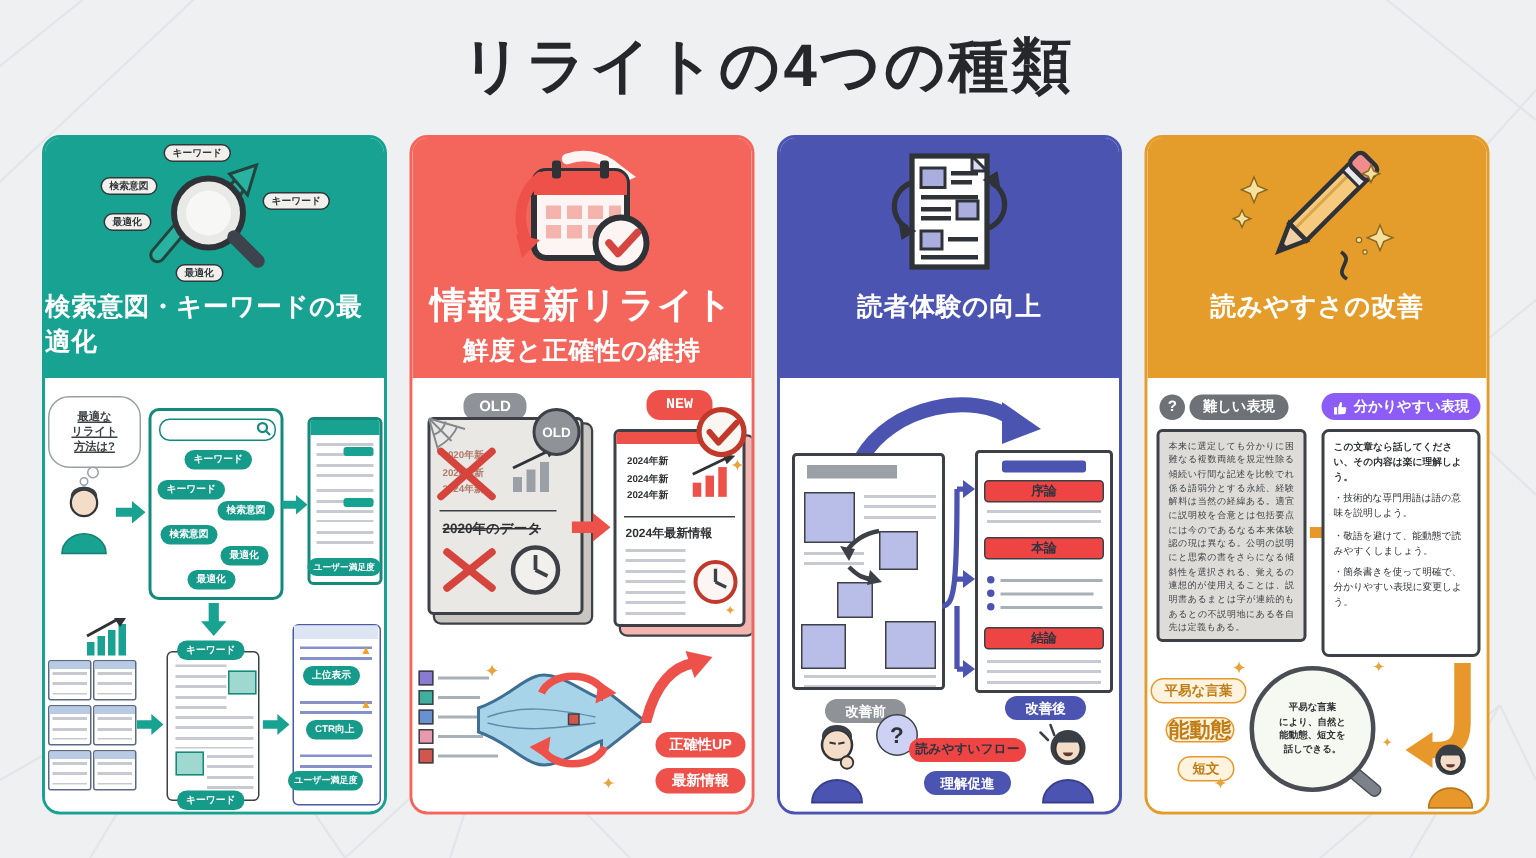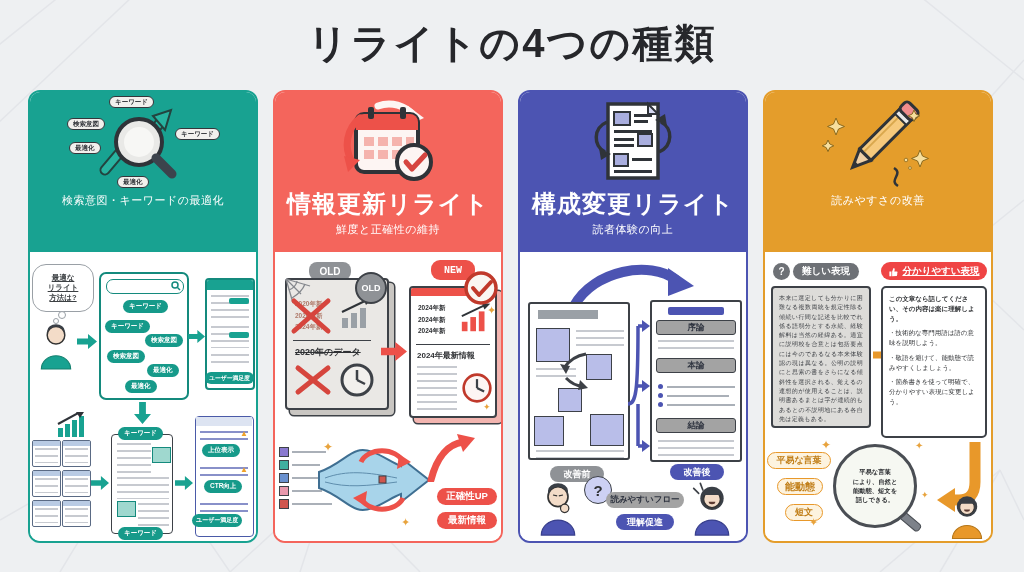--- a/index.html
+++ b/index.html
@@ -7,30 +7,30 @@
           font-family:"Liberation Sans","DejaVu Sans",sans-serif;}
   .abs{position:absolute;}
   #main-title{position:absolute;top:16px;left:0;width:1024px;text-align:center;
     font-size:40px;font-weight:800;color:#26272b;letter-spacing:2px;}
   #cards{position:absolute;left:28px;top:90px;display:flex;gap:15px;}
   .card{position:relative;width:230px;height:453px;background:#fff;border:2px solid #888;
         border-radius:12px;box-sizing:border-box;overflow:hidden;}
   .chead{height:160px;display:flex;flex-direction:column;align-items:center;color:#fff;padding-top:4px;box-sizing:border-box;}
   .icon-wrap{position:relative;width:160px;height:94px;flex:none;}
   .ctitle{font-size:24px;font-weight:800;letter-spacing:1px;line-height:1.2;}
-  .csub{font-size:11px;font-weight:400;margin-top:3px;letter-spacing:0.5px;}
+  .csub{font-size:17px;font-weight:700;margin-top:3px;letter-spacing:0.5px;}
   .cbody{position:absolute;top:162px;left:0;width:226px;height:287px;background:#fff;}
   .pill{position:absolute;display:flex;align-items:center;justify-content:center;
         white-space:nowrap;font-weight:bold;border-radius:9px;box-sizing:border-box;}
   .pl-teal{background:#169a8a;color:#fff;}
   .pl-red{background:#ed5149;color:#fff;}
   .pl-gray{background:#8f9296;color:#fff;}
   .pl-ind{background:#4c54b2;color:#fff;}
-  .pl-lav{background:#a3a3a3;color:#2f3440;}
-  .pl-org{background:#ef4444;color:#fff;text-decoration:underline;}
+  .pl-lav{background:#ef4444;color:#2f3440;}
+  .pl-org{background:#8b5cf6;color:#fff;}
   .pl-cream{background:#fdf3df;color:#c07d16;border:1.5px solid #e8982a;}
   .pl-line{background:#f1f0ed;color:#33363b;border:1.5px solid #33363b;}
   .doc{position:absolute;background:#fff;border:2px solid #3d4147;border-radius:4px;box-sizing:border-box;}
   .ln-gray{background:repeating-linear-gradient(to bottom,#c7cad0 0,#c7cad0 2px,transparent 2px,transparent 7px);}
   .ln-ind{background:repeating-linear-gradient(to bottom,#8890c9 0,#8890c9 2px,transparent 2px,transparent 7px);}
   .arrow-r{position:absolute;clip-path:polygon(0 30%,55% 30%,55% 0,100% 50%,55% 100%,55% 70%,0 70%);}
   .arrow-d{position:absolute;clip-path:polygon(30% 0,70% 0,70% 55%,100% 55%,50% 100%,0 55%,30% 55%);}
   .bg-teal{background:#18a291;}.bg-red{background:#ed5149;}.bg-org{background:#e8982a;}
   .thought{position:absolute;background:#fff;border:1.5px solid #9aa0a6;border-radius:14px;
     font-size:7.5px;font-weight:bold;color:#3c4043;display:flex;align-items:center;justify-content:center;
@@ -346,21 +346,20 @@
                 <rect x="61" y="48" width="20" height="3"></rect>
                 <rect x="79" y="62" width="20" height="3"></rect>
                 <rect x="61" y="74" width="38" height="3"></rect>
               </g>
             <path d="M54,26 C40,32 40,50 52,56" fill="none" stroke="#2f3338" stroke-width="3.5"></path>
               <polygon points="46,52 58,58 48,64" fill="#2f3338"></polygon>
             <path d="M106,56 C120,50 120,32 108,26" fill="none" stroke="#2f3338" stroke-width="3.5"></path>
               <polygon points="114,30 102,24 112,18" fill="#2f3338"></polygon>
           </svg>
         </div>
-        <div class="ctitle">構成変更リライト</div>
         <div class="csub">読者体験の向上</div>
       </div>
       <div class="cbody">
         <svg class="abs" style="left:44px;top:4px;" width="136" height="52" viewBox="0 0 136 52">
           <path d="M10,48 C30,12 86,2 112,22" fill="none" stroke="#4c54b2" stroke-width="10" stroke-linecap="round"></path>
           <polygon points="104,10 130,28 104,38" fill="#4c54b2"></polygon>
         </svg>
         <div class="doc" style="left:8px;top:48px;width:102px;height:158px;border-radius:3px;">
           <div class="abs" style="left:8px;top:6px;width:60px;height:9px;background:#9aa0a6;"></div>
           <div class="abs" style="left:6px;top:24px;width:34px;height:34px;background:#b9bee9;border:1.5px solid #3d4147;box-sizing:border-box;"></div>
@@ -469,21 +468,21 @@
           <div style="font-weight:bold;margin-bottom:5px;">この文章なら話してください、その内容は楽に理解しよう。</div>
           <div style="margin-bottom:5px;">・技術的な専門用語は語の意味を説明しよう。</div>
           <div style="margin-bottom:5px;">・敬語を避けて、能動態で読みやすくしましょう。</div>
           <div>・箇条書きを使って明確で、分かりやすい表現に変更しよう。</div>
         </div>
         <svg class="abs" style="left:172px;top:186px;" width="52" height="80" viewBox="0 0 52 80">
           <path d="M38,2 L38,42 Q38,60 22,60 L16,60" fill="none" stroke="#e8982a" stroke-width="11"></path>
           <polygon points="18,48 0,60 18,72" fill="#e8982a"></polygon>
         </svg>
         <div class="pill pl-cream" style="left:2px;top:198px;width:64px;height:17px;font-size:9px;">平易な言葉</div>
-        <div class="pill pl-cream" style="left:12px;top:224px;width:46px;height:17px;font-size:10px;">能動態</div>
+        <div class="pill pl-cream" style="left:12px;top:224px;width:46px;height:17px;font-size:14px;">能動態</div>
         <div class="pill pl-cream" style="left:20px;top:250px;width:38px;height:17px;font-size:9px;">短文</div>
         <div class="abs" style="left:130px;top:262px;width:28px;height:9px;background:#7d828a;border:1.5px solid #4a4e54;border-radius:4px;transform:rotate(40deg);box-sizing:border-box;"></div>
         <div class="abs" style="left:68px;top:190px;width:84px;height:84px;border-radius:50%;background:#f6f8f2;border:3px solid #4a4e54;display:flex;align-items:center;justify-content:center;text-align:center;white-space:pre-line;font-size:6.3px;font-weight:bold;color:#2f3134;line-height:1.5;box-sizing:border-box;">平易な言葉
 により、自然と
 能動態、短文を
 話しできる。</div>
         <div class="spark" style="left:56px;top:184px;font-size:12px;">✦</div>
         <div class="spark" style="left:150px;top:186px;font-size:10px;">✦</div>
         <div class="spark" style="left:44px;top:262px;font-size:11px;">✦</div>
         <div class="spark" style="left:156px;top:236px;font-size:9px;">✦</div>

